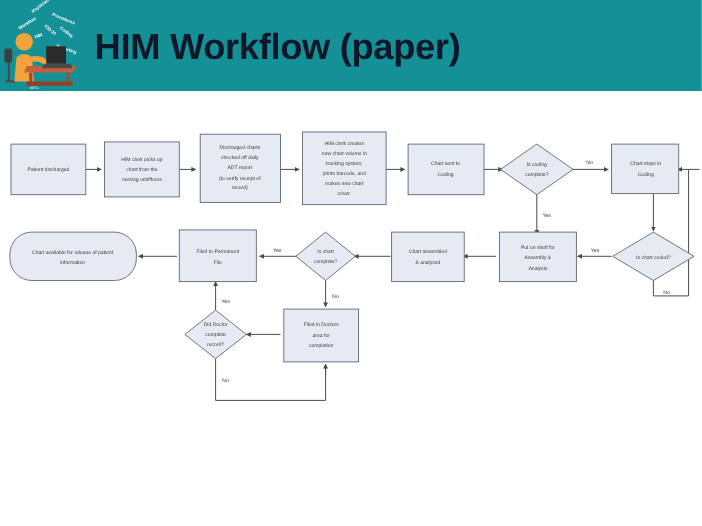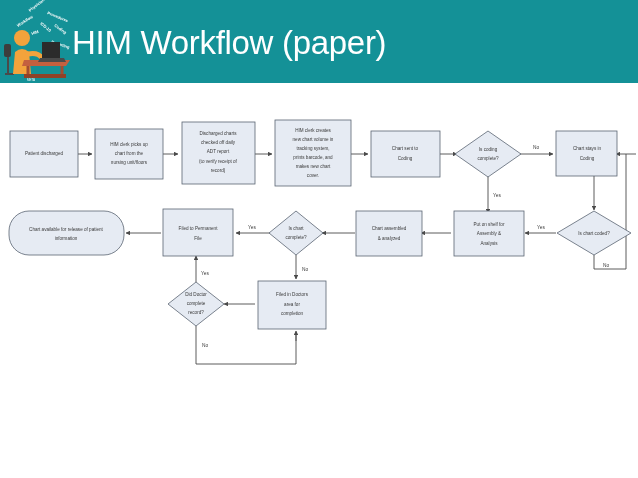--- a/index.html
+++ b/index.html
@@ -13,22 +13,22 @@
   }
   
   #header{
     position:absolute;left:0;top:0;width:638px;height:83px;
     background:#149197;
   }
   #logo{
     position:absolute;left:2px;top:0px;width:78px;height:83px;
   }
   #page-title{
-    position:absolute;left:72px;top:24px;
-    font-size:33px;font-weight:normal;color:#ffffff;
+    position:absolute;left:86px;top:24px;
+    font-size:33px;font-weight:bold;color:#0f172a;
     letter-spacing:-0.3px;
     white-space:nowrap;
   }
   
   #flow-canvas{
     position:absolute;left:0;top:83px;width:638px;height:345px;
     background:#ffffff;
   }
   #flow-svg{display:block;}
   .node-text{

